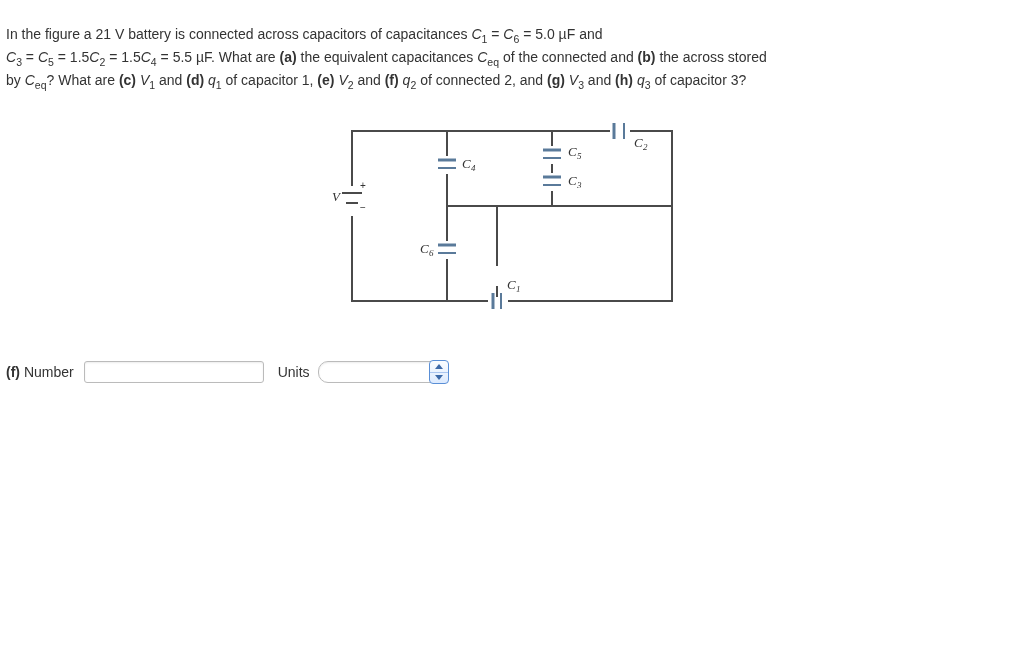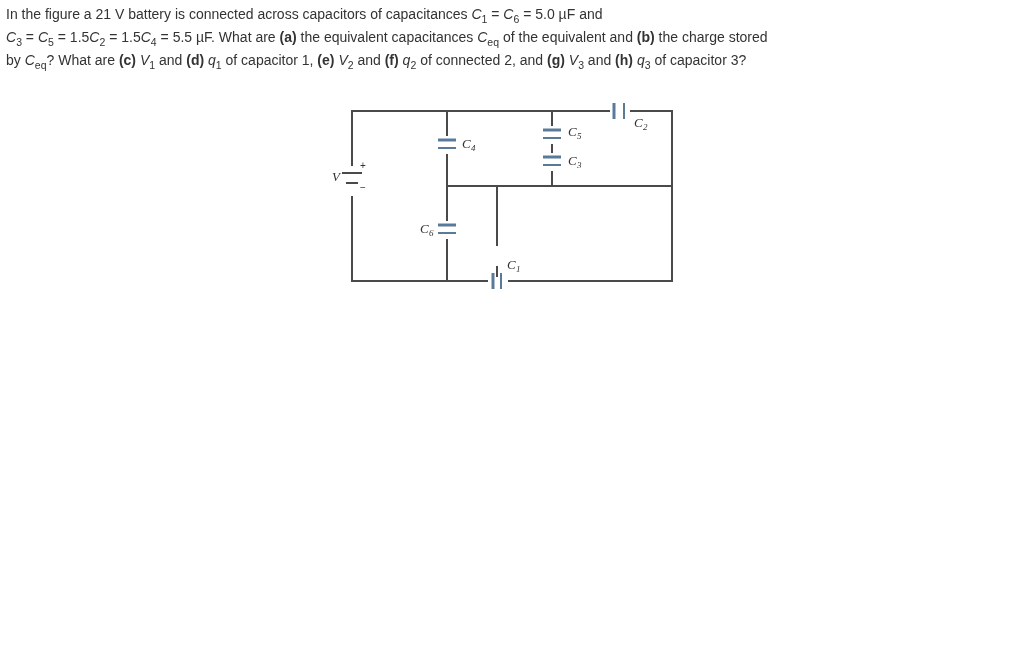--- a/index.html
+++ b/index.html
@@ -8,20 +8,21 @@
     color: #333;
     margin: 0;
     padding: 4px 6px;
     background: #fff;
     width: 1024px;
     box-sizing: border-box;
   }
   .problem-text {
     line-height: 1.45;
     margin-bottom: 18px;
+    margin-top: 20px;
   }
   .problem-text sub { font-size: 0.75em; }
   .problem-text i { font-style: italic; }
   .figure-wrap {
     width: 100%;
     display: flex;
     justify-content: center;
     margin: 10px 0 30px 0;
   }
   svg.circuit {
@@ -100,21 +101,21 @@
     border-right: 4px solid transparent;
   }
   .spin .up { top: 3px; border-bottom: 5px solid #3d6aa8; }
   .spin .dn { bottom: 3px; border-top: 5px solid #3d6aa8; }
 </style>
 </head>
 <body>
 
 <div class="problem-text">
   <span>In the figure a </span><span>21 V</span><span> battery is connected across capacitors of capacitances </span><i>C</i><sub>1</sub> = <i>C</i><sub>6</sub> = 5.0 µF<span> and</span><br>
-  <i>C</i><sub>3</sub> = <i>C</i><sub>5</sub> = 1.5<i>C</i><sub>2</sub> = 1.5<i>C</i><sub>4</sub> = 5.5 µF. What are <b>(a)</b><span> the equivalent capacitances </span><i>C</i><sub>eq</sub><span> of the equivalent and </span><b>(b)</b><span> the charge stored</span><br>
+  <i>C</i><sub>3</sub> = <i>C</i><sub>5</sub> = 1.5<i>C</i><sub>2</sub> = 1.5<i>C</i><sub>4</sub> = 5.5 µF. What are <b>(a)</b><span> the equivalent capacitances </span><i>C</i><sub>eq</sub><span> of the connected and </span><b>(b)</b><span> the across stored</span><br>
   <span>by </span><i>C</i><sub>eq</sub><span>? What are </span><b>(c)</b> <i>V</i><sub>1</sub> <span>and </span><b>(d)</b> <i>q</i><sub>1</sub> <span>of capacitor 1, </span><b>(e)</b> <i>V</i><sub>2</sub> <span>and </span><b>(f)</b> <i>q</i><sub>2</sub> <span>of connected 2, and </span><b>(g)</b> <i>V</i><sub>3</sub> <span>and </span><b>(h)</b> <i>q</i><sub>3</sub> <span>of capacitor 3?</span>
 </div>
 
 <div class="figure-wrap">
 <svg class="circuit" viewBox="0 0 400 210">
 
   <rect x="40" y="20" width="320" height="170" class="wire"></rect>
 
   <rect x="36" y="75" width="8" height="30" fill="#fff" stroke="none"></rect>
   <line x1="30" y1="82" x2="50" y2="82" class="wire"></line>
@@ -167,13 +168,24 @@
   <line x1="181" y1="182" x2="181" y2="198" class="plate-thick"></line>
   <line x1="189" y1="182" x2="189" y2="198" class="plate"></line>
   <text x="195" y="178" class="lbl">C</text>
   <text x="204" y="181" class="sub">1</text>
 
 </svg>
 </div>
 
 <div class="answers">
 
+  <div class="answer-row">
+    <span class="tag"><b>(f)</b> <span>Number</span></span>
+    <span><input class="num" type="text" style=""></span>
+    <span class="units-label">Units</span>
+    <span>
+        <div class="select-wrap"><select class="units"><option></option></select><div class="spin">
+            <span class="up"></span>
+            <span class="dn"></span>
+          </div></div>
+      </span>
+  </div>
 </div>
 
 </body></html>

